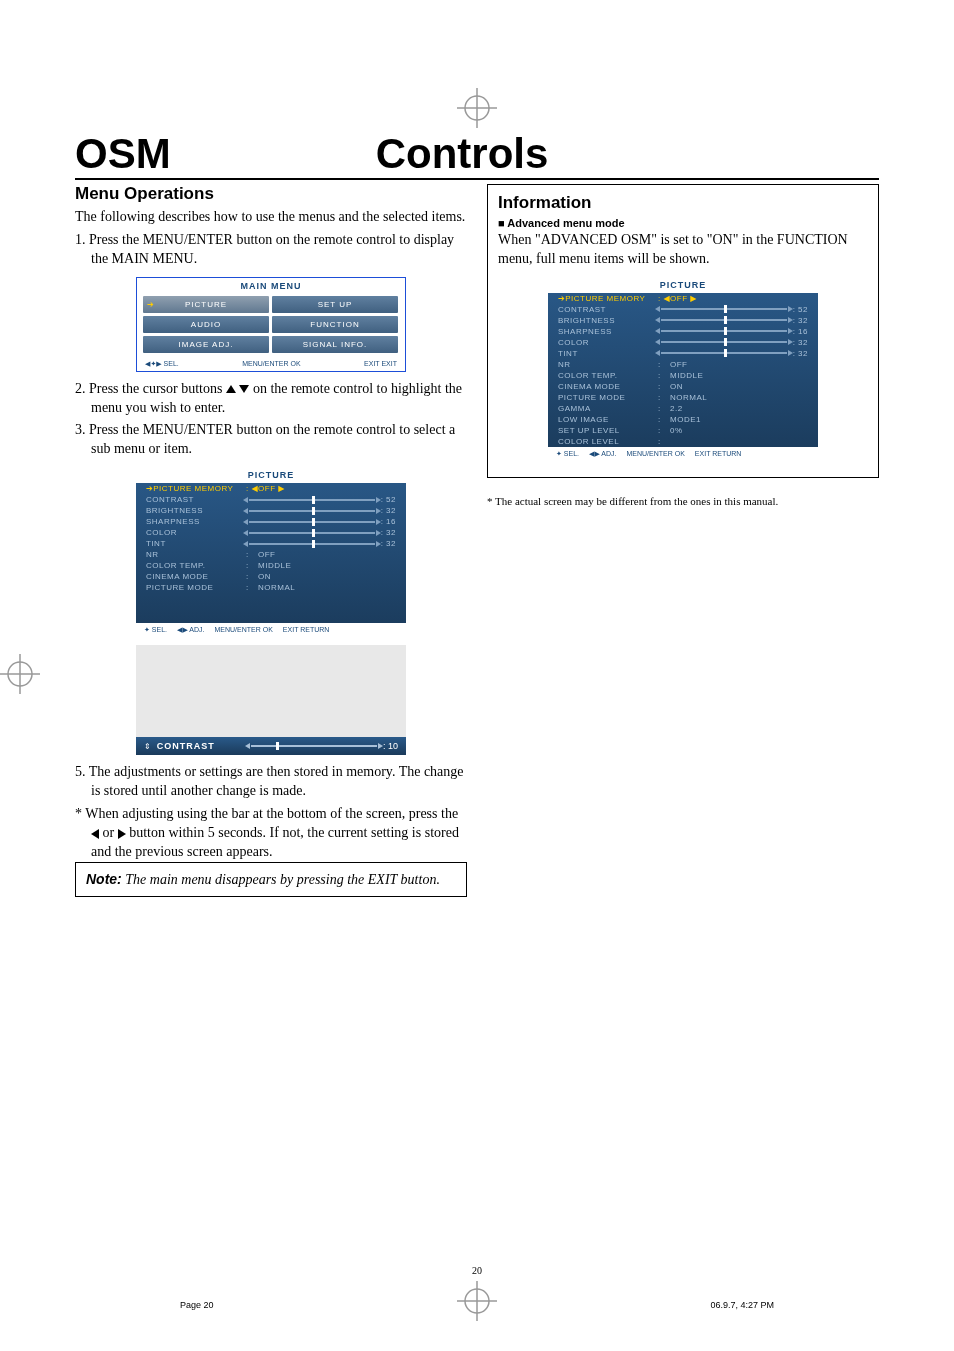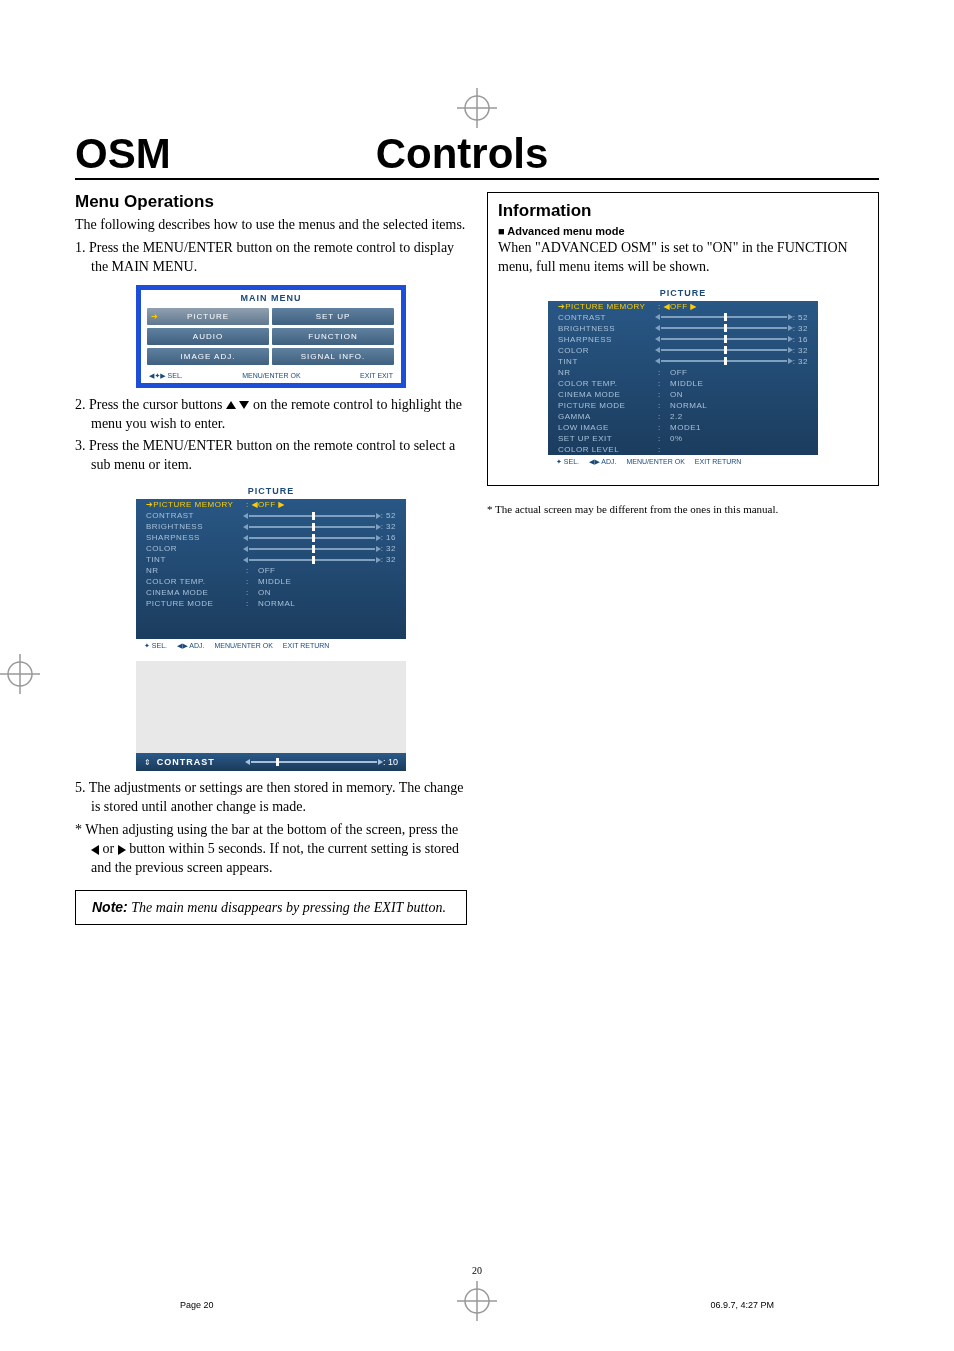--- a/index.html
+++ b/index.html
@@ -1,27 +1,27 @@
 <!DOCTYPE html>
 <html><head>
 <meta charset="utf-8">
 <style>
   * { margin: 0; padding: 0; box-sizing: border-box; }
   body { width: 954px; height: 1351px; font-family: "Times New Roman", serif; background: #fff; position: relative; color: #000; }
   .page { padding: 130px 75px 60px 75px; }
-  .header { display: flex; align-items: flex-start; border-bottom: 2px solid #000; margin-bottom: 12px; }
+  .header { display: flex; align-items: flex-start; border-bottom: 2px solid #000; margin-bottom: 4px; }
   .header-left { font-family: Arial, sans-serif; font-weight: 900; font-size: 42px; letter-spacing: 0px; }
   .header-right { font-family: Arial, sans-serif; font-weight: 900; font-size: 42px; margin-left: 205px; }
   .cols { display: flex; gap: 20px; }
   .col { flex: 1; }
   .section-title { font-family: Arial, sans-serif; font-weight: 900; font-size: 17px; margin-bottom: 4px; }
   .body-text { font-size: 14px; line-height: 1.35; }
   .step { font-size: 14px; line-height: 1.35; margin-top: 4px; padding-left: 16px; text-indent: -16px; }
   .figure { display: flex; justify-content: center; margin: 8px 0; }
-  .menu1 { width: 270px; border: 5px solid #1d4ed8; background: #fff; font-family: Arial, sans-serif; }
+  .menu1 { width: 270px; border: 1px solid #1d4ed8; background: #fff; font-family: Arial, sans-serif; }
   .menu1-title { text-align: center; font-size: 9px; font-weight: bold; color: #1a4a7a; padding: 3px 0; letter-spacing: 1px; }
   .menu1-grid { display: flex; flex-wrap: wrap; padding: 2px 6px 4px 6px; gap: 3px; }
   .menu1-cell { width: calc(50% - 2px); background: linear-gradient(#6080a0, #406080); color: #fff; font-size: 8px; text-align: center; padding: 4px 0; letter-spacing: 1px; border-radius: 1px; }
   .menu1-cell.sel { background: linear-gradient(#90a0b0, #607890); position: relative; }
   .menu1-cell.sel::before { content: "➔"; position: absolute; left: 4px; color: #ffcc00; font-size: 8px; }
   .menu1-foot { font-size: 7px; padding: 3px 8px; color: #1a4a7a; display: flex; justify-content: space-between; }
   .menu2 { width: 270px; background: linear-gradient(#2a5a8a, #1a3a5a); color: #a8c0d8; font-family: Arial, sans-serif; font-size: 8px; }
   .menu2-title { text-align: center; background: #fff; color: #1a4a7a; font-weight: bold; padding: 3px 0; letter-spacing: 1px; font-size: 9px; }
   .menu2-row { display: flex; padding: 1px 10px; align-items: center; letter-spacing: 0.5px; }
   .menu2-row.sel { color: #ffcc00; }
@@ -36,21 +36,21 @@
   .menu2-padding { height: 30px; }
   .contrast-bar-box { width: 270px; background: #e8e8e8; height: 110px; display: flex; flex-direction: column; justify-content: flex-end; }
   .contrast-bar { background: linear-gradient(#2a5a8a, #1a3a5a); color: #fff; font-family: Arial, sans-serif; font-size: 9px; display: flex; align-items: center; padding: 4px 8px; }
   .contrast-bar .arrows { font-size: 8px; margin-right: 6px; }
   .contrast-bar .lbl { font-weight: bold; letter-spacing: 1px; margin-right: 30px; }
   .contrast-bar .sld { flex: 1; display: flex; align-items: center; }
   .contrast-bar .track { flex: 1; height: 2px; background: #a8c0d8; position: relative; margin: 0 6px; }
   .contrast-bar .track::before { content: ""; position: absolute; left: -6px; top: -2px; border-top: 3px solid transparent; border-bottom: 3px solid transparent; border-right: 5px solid #a8c0d8; }
   .contrast-bar .track::after { content: ""; position: absolute; right: -6px; top: -2px; border-top: 3px solid transparent; border-bottom: 3px solid transparent; border-left: 5px solid #a8c0d8; }
   .contrast-bar .th { position: absolute; left: 20%; top: -3px; width: 3px; height: 8px; background: #fff; }
-  .note-box { border: 1px solid #000; padding: 8px 16px; margin-top: 12px; font-size: 14px; font-family: "Times New Roman", serif; }
+  .note-box { border: 1px solid #000; padding: 8px 10px; font-size: 14px; font-family: "Times New Roman", serif; }
   .note-label { font-family: Arial, sans-serif; font-weight: 900; font-style: italic; }
   .info-box { border: 1px solid #000; padding: 8px 10px; }
   .info-title { font-family: Arial, sans-serif; font-weight: 900; font-size: 17px; margin-bottom: 4px; }
   .info-sub { font-family: Arial, sans-serif; font-weight: bold; font-size: 11px; margin-bottom: 2px; }
   .info-sub::before { content: "■ "; }
   .asterisk-note { font-size: 11px; font-weight: normal; margin-top: 16px; line-height: 1.35; font-family: "Times New Roman", serif; padding-left: 12px; text-indent: -12px; }
   .tri { display: inline-block; vertical-align: middle; }
   .tri-up { width: 0; height: 0; border-left: 5px solid transparent; border-right: 5px solid transparent; border-bottom: 8px solid #000; }
   .tri-down { width: 0; height: 0; border-left: 5px solid transparent; border-right: 5px solid transparent; border-top: 8px solid #000; }
   .tri-left { width: 0; height: 0; border-top: 5px solid transparent; border-bottom: 5px solid transparent; border-right: 8px solid #000; }
@@ -294,21 +294,21 @@
                   <span class="menu2-label">GAMMA</span>
                   <span class="menu2-sep">:</span>
                   <span class="menu2-val">2.2</span>
                 </div>
                 <div class="menu2-row">
                   <span class="menu2-label">LOW IMAGE</span>
                   <span class="menu2-sep">:</span>
                   <span class="menu2-val">MODE1</span>
                 </div>
                 <div class="menu2-row">
-                  <span class="menu2-label">SET UP EXIT</span>
+                  <span class="menu2-label">SET UP LEVEL</span>
                   <span class="menu2-sep">:</span>
                   <span class="menu2-val">0%</span>
                 </div>
                 <div class="menu2-row">
                   <span class="menu2-label">COLOR LEVEL</span>
                   <span class="menu2-sep">:</span>
                   <span class="menu2-val"></span>
                 </div>
               </div>
             <div class="menu2-foot">

